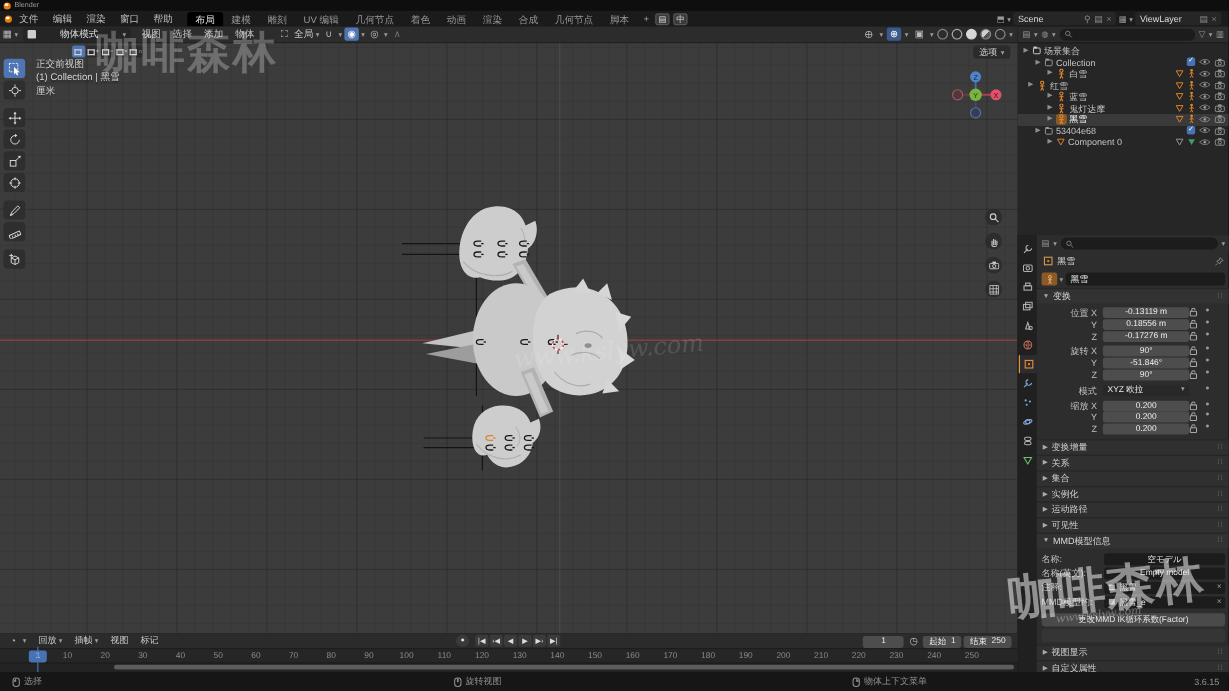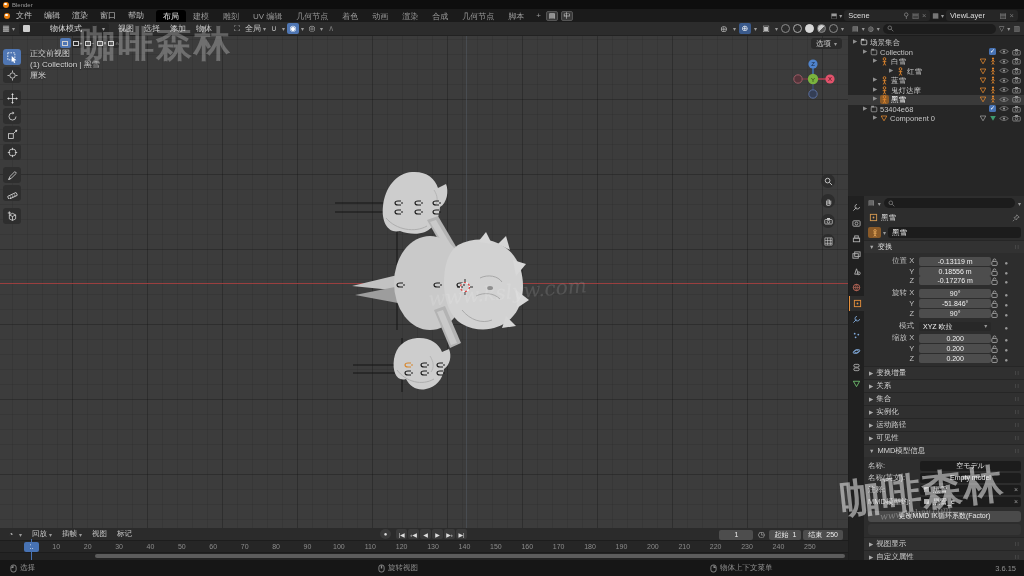--- a/index.html
+++ b/index.html
@@ -85,21 +85,21 @@
   .ptab.active{background:#2d2d2d;border-left:1px solid #e8913c}
   .pcontent{position:absolute;left:15px;top:0;width:161px;height:364px;font-size:7.5px}
   .prow-search{display:flex;align-items:center;gap:3px;height:14px;padding:0 4px;background:#2d2d2d}
   .crumb{display:flex;align-items:center;gap:3px;height:15px;padding:0 5px;color:#ddd}
   .crumb .pin{margin-left:auto}
   .namerow{display:flex;align-items:center;gap:2px;height:15px;padding:0 4px}
   .namefield{flex:1;height:11px;background:#1c1c1c;border-radius:3px;color:#e8e8e8;display:flex;align-items:center;padding:0 4px;gap:3px}
   .panelhead{display:flex;align-items:center;gap:3px;height:13px;padding:0 5px;background:#323232;color:#d8d8d8;border-top:1px solid #262626}
   .panelhead .grip{margin-left:auto;color:#777;font-size:6px;letter-spacing:1px}
   .tarrow{font-size:5.5px;color:#aaa}
-  .trow{display:flex;align-items:flex-end;height:9.8px;padding-right:14px}
+  .trow{display:flex;align-items:flex-start;height:9.8px;padding-right:14px}
   .trow.gap{margin-top:3px}
   .tlabel{width:58px;text-align:right;padding-right:5px;color:#c0c0c0}
   .tfield{width:76px;height:9px;background:#4d4d4d;border-radius:2px;color:#f0f0f0;text-align:center;line-height:9px;font-size:7px}
   .tfield.select{background:#282828;text-align:left;padding:0 4px;display:flex;align-items:center;justify-content:space-between}
   .tlock{width:11px;text-align:center}
   .tdot{width:10px;text-align:center;color:#999;font-size:6px}
   .sect{display:flex;align-items:center;gap:3px;height:13px;padding:0 5px;background:#303030;border-top:1px solid #262626;color:#cfcfcf}
   .sect .grip{margin-left:auto;color:#777;font-size:6px;letter-spacing:1px}
   .mrow{display:flex;align-items:flex-end;height:12px;padding:0 4px;gap:0}
   .mlabel{width:52px;color:#c0c0c0}
@@ -316,21 +316,21 @@
           </span>
       <span>
             <svg width="9" height="8" viewBox="0 0 12 10">
               <rect x="1" y="3" width="10" height="6" rx="1" fill="none" stroke="#999"></rect>
               <circle cx="6" cy="6" r="1.8" fill="none" stroke="#999"></circle>
               <rect x="4" y="1" width="4" height="2" fill="#999"></rect>
             </svg>
           </span>
     </span>
       </div>
-      <div class="orow" style="padding-left:40px">
+      <div class="orow" style="padding-left:8px">
     <span class="oexp">▶</span>
     <span class="">
           <svg width="9" height="9" viewBox="0 0 10 10">
             <circle cx="5" cy="2.2" r="1.5" fill="none" stroke="#e0862d"></circle>
             <path d="M5 4 V6.8 M3 5.2 H7 M5 6.8 L3.6 9.4 M5 6.8 L6.4 9.4" stroke="#e0862d" fill="none"></path>
           </svg>
         </span>
     <span class="name">红雪</span>
         <span style="margin-left:4px">
           <svg width="8" height="8" viewBox="0 0 10 10">

